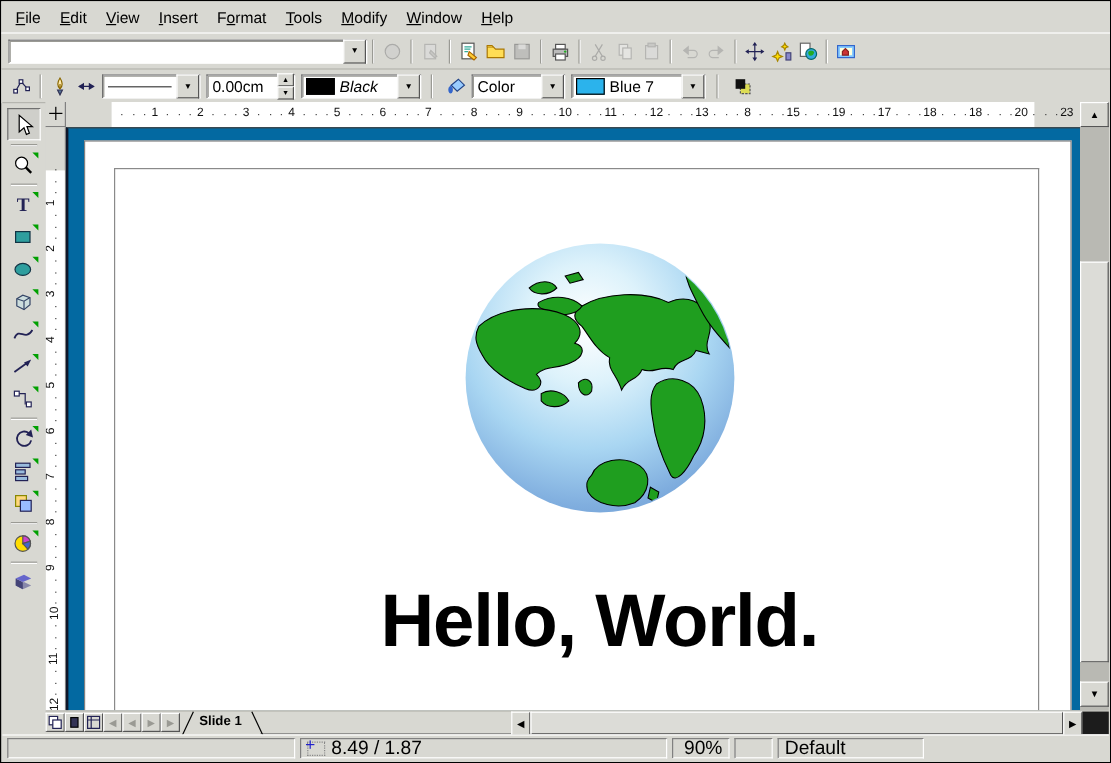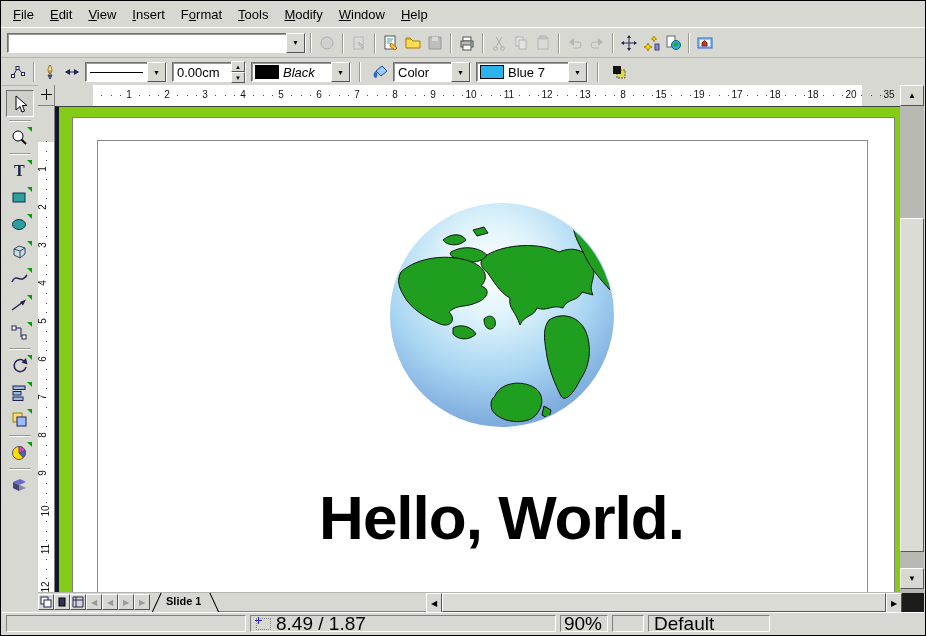--- a/index.html
+++ b/index.html
@@ -34,21 +34,21 @@
   #corner .c2{position:absolute;left:8px;top:4px;width:1px;height:11px;background:#000;}
   #hruler{position:absolute;left:53px;right:24px;top:0;height:21px;background:#d8d8d2;border-bottom:1px solid #808080;overflow:hidden;}
   #hwhite{position:absolute;left:38px;top:0;width:769px;height:21px;background:#fff;}
   .hnum{position:absolute;top:4px;transform:translateX(-50%);font-size:10px;color:#111;}
   .hdot{position:absolute;top:10px;width:1px;height:1px;background:#444;}
   #vruler{position:absolute;left:36px;top:21px;width:17px;bottom:20px;background:#d8d8d2;border-right:1px solid #808080;overflow:hidden;box-sizing:border-box;}
   #vwhite{position:absolute;top:36px;left:0;width:17px;height:460px;background:#fff;}
   .vnum{position:absolute;left:2px;transform:translateY(-50%) rotate(-90deg);font-size:10px;color:#111;}
   .vdot{position:absolute;left:8px;width:1px;height:1px;background:#444;}
   
-  #canvas{position:absolute;left:53px;top:21px;right:24px;bottom:20px;background:#84cc16;border-top:1px solid #404040;border-left:4px solid #0f172a;overflow:hidden;box-sizing:border-box;}
+  #canvas{position:absolute;left:53px;top:21px;right:24px;bottom:20px;background:#0369a1;border-top:1px solid #404040;border-left:2px solid #0f172a;overflow:hidden;box-sizing:border-box;}
   #page{position:absolute;left:13px;top:10px;width:821px;height:760px;background:#fff;border:1px solid #808080;}
   #marginbox{position:absolute;left:24px;top:22px;width:769px;height:800px;border:1px solid #8a8a8a;border-bottom:none;}
   #globe{position:absolute;left:314px;top:82px;}
   #slidetext{position:absolute;left:18px;top:364px;width:100%;text-align:center;font-size:62px;font-weight:bold;letter-spacing:-1px;font-family:"Liberation Sans",sans-serif;}
   
   #vscroll{position:absolute;right:0;top:0;width:24px;bottom:20px;background:#b9b9b3;}
   .sbtn{background:#d8d8d2;border:1px solid #fff;border-right-color:#555;border-bottom-color:#555;display:flex;align-items:center;justify-content:center;font-size:8px;box-sizing:border-box;}
   #vs-up{height:21px;}
   #vs-track-a{height:112px;background:#b9b9b3;}
   #vs-thumb{height:334px;background:#dcdcd7;border:1px solid #fff;border-right-color:#555;border-bottom-color:#555;box-sizing:border-box;}
@@ -59,21 +59,21 @@
   .mbtn{width:16px;height:16px;margin-top:1px;background:#d8d8d2;border:1px solid #fff;border-right-color:#555;border-bottom-color:#555;display:flex;align-items:center;justify-content:center;box-sizing:border-box;flex:0 0 auto;}
   .navbtn{font-size:8px;color:#9a9a94;}
   #tab-slide1{position:relative;margin-left:4px;padding:2px 16px 0 12px;font-size:11px;font-weight:bold;flex:0 0 auto;}
   #tab-slide1 .edgeL{position:absolute;left:2px;top:-1px;width:1px;height:22px;background:#000;transform:rotate(25deg);}
   #tab-slide1 .edgeR{position:absolute;right:2px;top:-1px;width:1px;height:22px;background:#000;transform:rotate(-25deg);}
   #tabfill{flex:1;border-bottom:1px solid #808080;}
   #hs-left,#hs-right{width:16px;height:20px;}
   #hs-thumb{width:444px;background:#dcdcd7;border:1px solid #fff;border-right-color:#555;border-bottom-color:#555;box-sizing:border-box;flex:0 0 auto;}
   #cornerblack{width:22px;background:#1c1c1c;flex:0 0 auto;}
   
-  #statusbar{position:absolute;left:1px;right:1px;bottom:1px;height:22px;background:#d8d8d2;border-top:1px solid #fff;display:flex;align-items:center;padding:0 4px;box-sizing:border-box;font-size:19px;}
+  #statusbar{position:absolute;left:1px;right:1px;bottom:1px;height:22px;background:#d8d8d2;border-top:1px solid #fff;display:flex;align-items:center;padding:0 4px;box-sizing:border-box;font-size:16px;}
   .scell{height:17px;border:1px solid #808080;border-bottom-color:#fff;border-right-color:#fff;display:flex;align-items:center;padding:0 5px;margin-right:4px;box-sizing:border-box;white-space:nowrap;overflow:hidden;}
   #posicon{position:relative;width:13px;height:10px;border:1px dotted #888;margin-right:5px;flex:0 0 auto;}
   #posicon .p1{position:absolute;left:-2px;top:1px;width:7px;height:1px;background:#22c;}
   #posicon .p2{position:absolute;left:1px;top:-2px;width:1px;height:7px;background:#22c;}
 </style>
 </head>
 <body>
 
 <div id="window">
 
@@ -380,21 +380,21 @@
         <span class="hnum" style="left: 454px;">11</span>
         <span class="hnum" style="left: 492px;">12</span>
         <span class="hnum" style="left: 530px;">13</span>
         <span class="hnum" style="left: 568px;">8</span>
         <span class="hnum" style="left: 606px;">15</span>
         <span class="hnum" style="left: 644px;">19</span>
         <span class="hnum" style="left: 682px;">17</span>
         <span class="hnum" style="left: 720px;">18</span>
         <span class="hnum" style="left: 758px;">18</span>
         <span class="hnum" style="left: 796px;">20</span>
-        <span class="hnum" style="left: 834px;">35</span>
+        <span class="hnum" style="left: 834px;">23</span>
         <span class="hdot" style="left: 46px;"></span>
         <span class="hdot" style="left: 55.5px;"></span>
         <span class="hdot" style="left: 65px;"></span>
         <span class="hdot" style="left: 84px;"></span>
         <span class="hdot" style="left: 93.5px;"></span>
         <span class="hdot" style="left: 103px;"></span>
         <span class="hdot" style="left: 122px;"></span>
         <span class="hdot" style="left: 131.5px;"></span>
         <span class="hdot" style="left: 141px;"></span>
         <span class="hdot" style="left: 160px;"></span>

